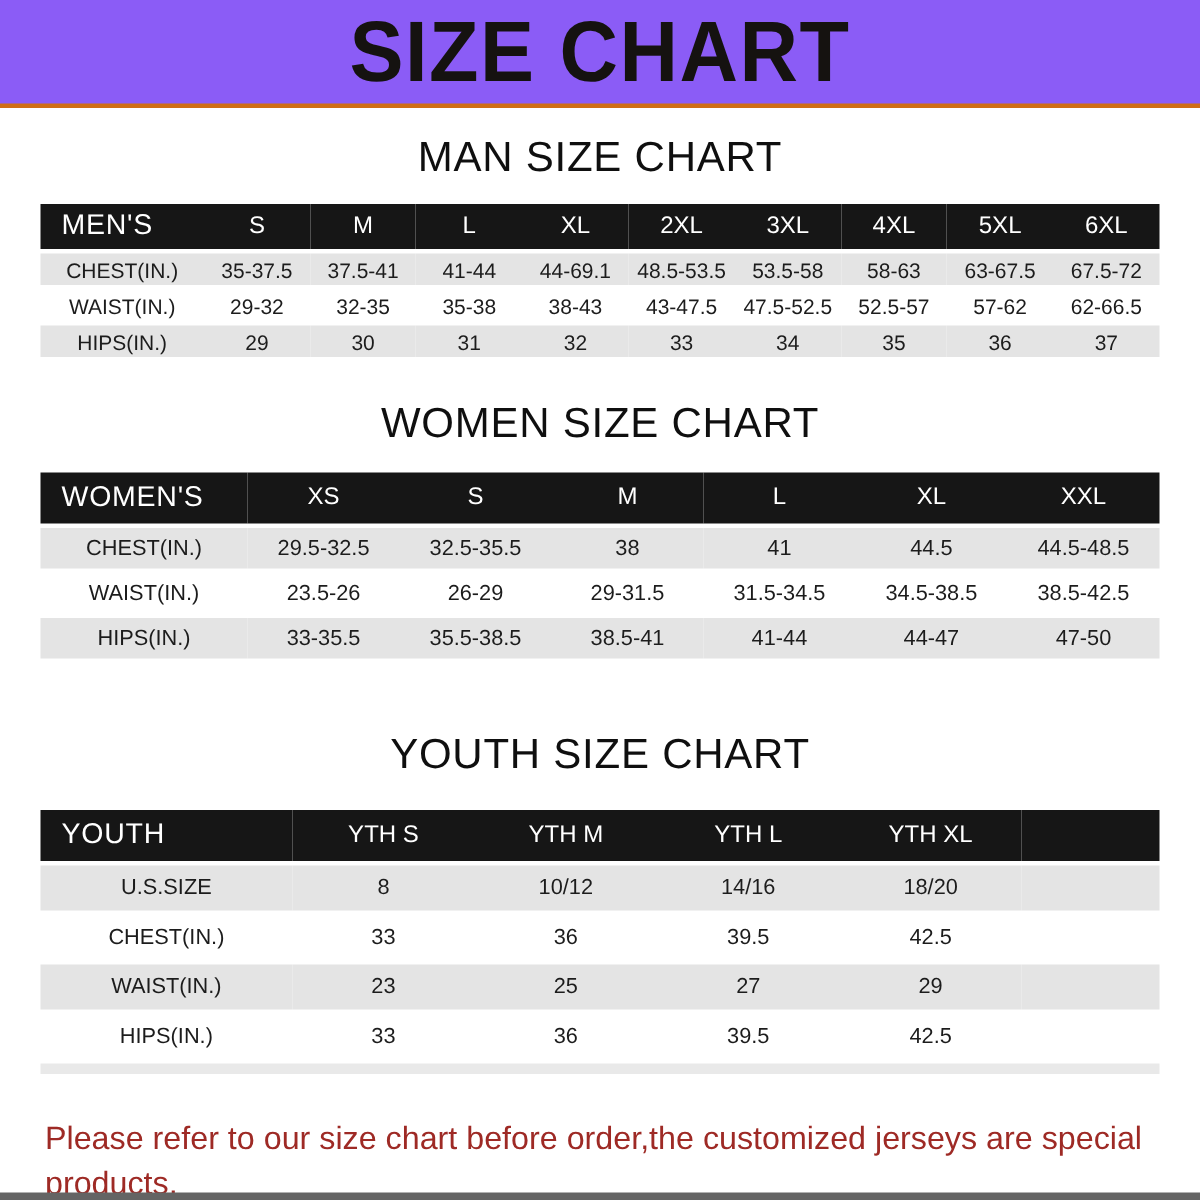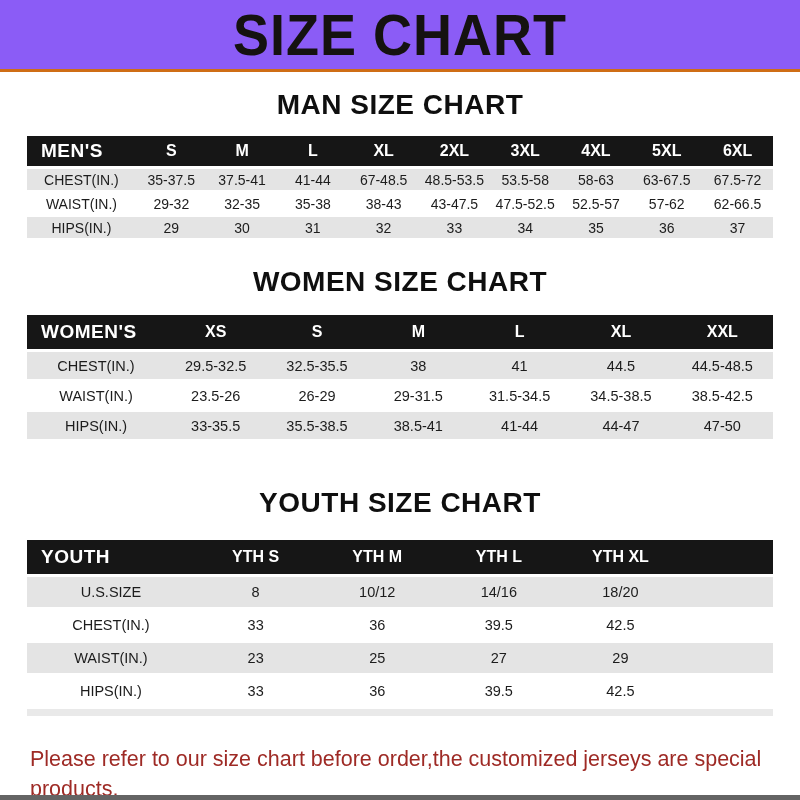--- a/index.html
+++ b/index.html
@@ -30,40 +30,40 @@
     color: #151210;
     letter-spacing: 1px;
     transform: scaleY(1.06);
     line-height: 1;
   }
   
   .section-heading {
     margin: 0;
     text-align: center;
     font-size: 28px;
-    font-weight: 700;
+    font-weight: 400;
     color: #0f0f0f;
     letter-spacing: 0.5px;
     line-height: 33px;
   }
   #heading-man   { margin-top: 16px; margin-bottom: 12px; }
   #heading-women { margin-top: 24px; margin-bottom: 14px; }
   #heading-youth { margin-top: 44px; margin-bottom: 18px; }
   
   .size-table {
     width: 746px;
     margin: 0 auto;
     border-collapse: separate;
     border-spacing: 0 3px;
     table-layout: fixed;
   }
   .size-table th {
     background: #161616;
     color: #ffffff;
-    font-weight: 700;
+    font-weight: 400;
     font-size: 16px;
     text-align: center;
     padding: 0;
   }
   .size-table th.tbl-label {
     text-align: left;
     padding-left: 14px;
     font-size: 19px;
     letter-spacing: 0.5px;
   }
@@ -141,21 +141,21 @@
         <th>5XL</th>
         <th>6XL</th>
       </tr>
     </thead>
     <tbody>
       <tr>
         <td>CHEST(IN.)</td>
         <td>35-37.5</td>
         <td>37.5-41</td>
         <td>41-44</td>
-        <td>67-48.5</td>
+        <td>44-69.1</td>
         <td>48.5-53.5</td>
         <td>53.5-58</td>
         <td>58-63</td>
         <td>63-67.5</td>
         <td>67.5-72</td>
       </tr>
       <tr>
         <td>WAIST(IN.)</td>
         <td>29-32</td>
         <td>32-35</td>

